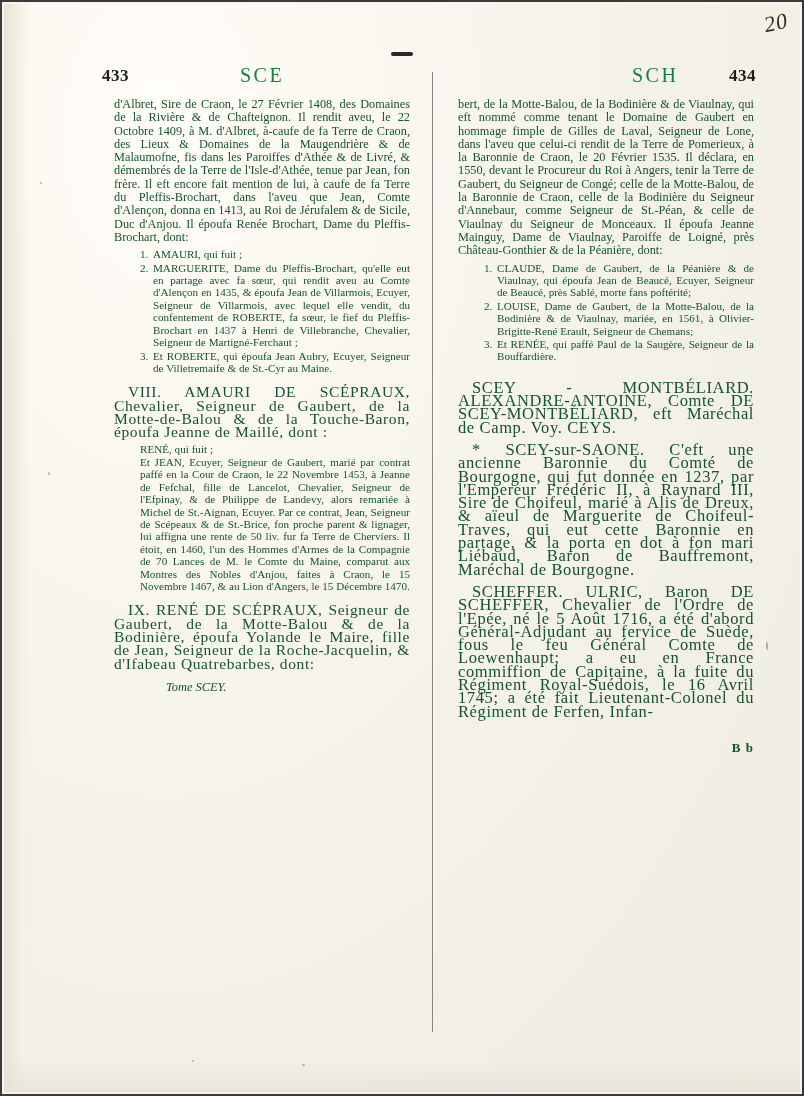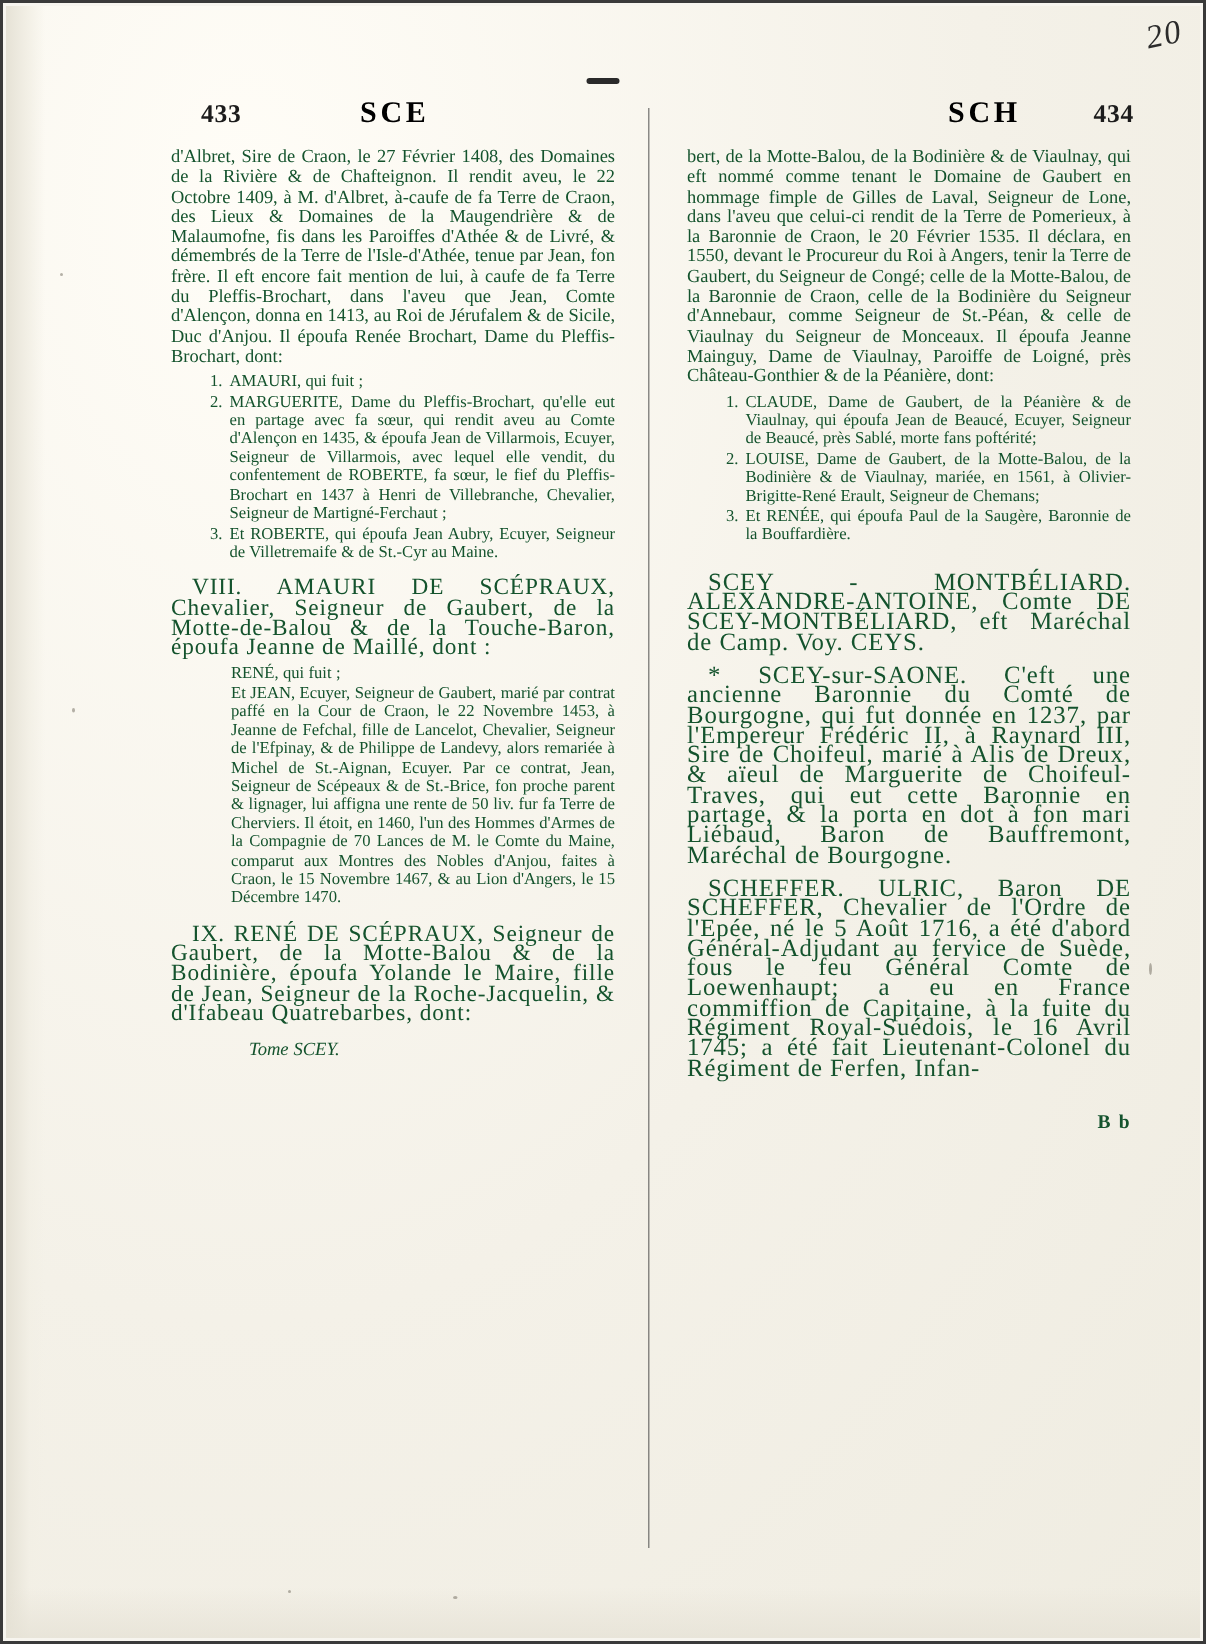--- a/index.html
+++ b/index.html
@@ -56,26 +56,26 @@
   
   .head-row{
     position:absolute;top:64px;left:100px;right:46px;height:26px;
   }
   .folio{
     position:absolute;top:0;
     font-family:"Liberation Serif", serif;
     font-weight:bold;font-size:17px;color:#1c1c1c;
     letter-spacing:.5px;
   }
-  .folio-left{left:0;margin-left:32px;}
+  .folio-left{left:0;}
   .folio-right{right:0;}
   .running-title{
     position:absolute;top:-2px;
     font-family:"Liberation Serif", serif;
-    font-weight:bold;font-size:20px;color:#000000;
+    font-weight:normal;font-size:20px;color:#15803d;
     letter-spacing:2.5px;
   }
   .rt-left{left:138px;}
   .rt-right{left:530px;}
 
   
   .cols{
     position:absolute;top:96px;left:112px;width:640px;height:940px;
   }
   .col{
@@ -111,21 +111,21 @@
   }
   .child{
     position:relative;
     margin-bottom:1px;
     padding-left:13px;
     text-align:justify;
   }
   .child .num{
     position:absolute;left:0;top:0;
   }
-  .child.nonum{padding-left:0;margin-left:14px;}
+  .child.nonum{padding-left:0;}
 
   
   .entry-head{
     font-size:15.5px;
     letter-spacing:.6px;
     font-family:Liberation Serif, serif;
   }
   .entry-head.big{font-size:16.5px;}
 
   .tome{
@@ -214,21 +214,21 @@
         <div class="child">
           <span class="num">1.</span>
           <span>CLAUDE, Dame de Gaubert, de la Péanière &amp; de Viaulnay, qui époufa Jean de Beaucé, Ecuyer, Seigneur de Beaucé, près Sablé, morte fans poftérité;</span>
         </div>
         <div class="child">
           <span class="num">2.</span>
           <span>LOUISE, Dame de Gaubert, de la Motte-Balou, de la Bodinière &amp; de Viaulnay, mariée, en 1561, à Olivier-Brigitte-René Erault, Seigneur de Chemans;</span>
         </div>
         <div class="child">
           <span class="num">3.</span>
-          <span>Et RENÉE, qui époufa Paul de la Saugère, Baronnie de la Bouffardière.</span>
+          <span>Et RENÉE, qui paffé Paul de la Saugère, Seigneur de la Bouffardière.</span>
         </div>
       </div>
 
       <div class="gap"></div>
 
 
       <div class="gap"></div>
 
       <p class="para entry-head big">SCEY - MONTBÉLIARD. ALEXANDRE-ANTOINE, Comte DE SCEY-MONTBÉLIARD, eft Maréchal de Camp. Voy. CEYS.</p>
 

